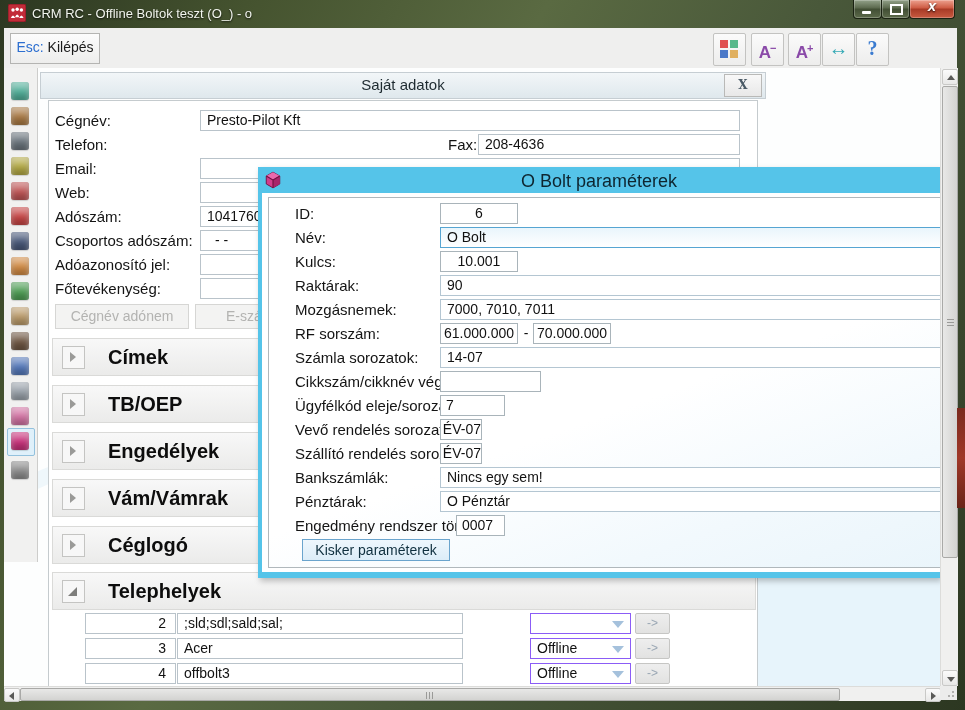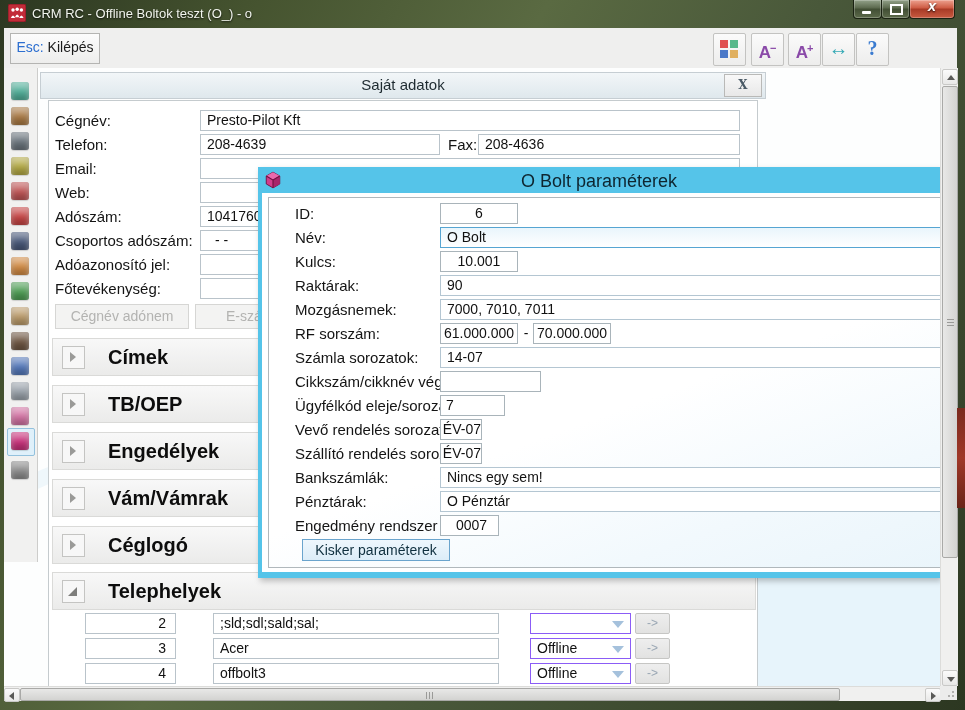--- a/index.html
+++ b/index.html
@@ -68,21 +68,21 @@
        border:1px solid #dadad8;}
   .acctgl{position:absolute;left:9px;top:7px;width:21px;height:21px;background:#f7f7f7;border:1px solid #c4c4c2;}
   .tri-r{position:absolute;left:7px;top:5px;width:0;height:0;border-left:6px solid #9a9a98;
          border-top:5px solid transparent;border-bottom:5px solid transparent;}
   .tri-exp{position:absolute;left:5px;top:6px;width:0;height:0;border-bottom:9px solid #7d7d7b;border-left:9px solid transparent;}
   .acclabel{position:absolute;left:55px;top:0;font-size:20px;font-weight:bold;color:#0d0d0d;line-height:36px;white-space:nowrap;}
 
   .trow .num{position:absolute;left:45px;width:80px;height:19px;background:#fff;border:1px solid #b9c3ca;
              font-size:14px;line-height:19px;text-align:right;padding-right:9px;color:#111;}
   .trow .nam{position:absolute;left:137px;width:278px;height:19px;background:#fff;border:1px solid #b9c3ca;
-             font-size:14px;line-height:19px;padding-left:6px;color:#111;white-space:nowrap;overflow:hidden;margin-left:36px;}
+             font-size:14px;line-height:19px;padding-left:6px;color:#111;white-space:nowrap;overflow:hidden;}
   .combo{position:absolute;left:490px;width:93px;height:19px;background:#fff;border:1px solid #8b5cf6;
          font-size:14px;line-height:19px;padding-left:6px;color:#111;}
   .combo .dtri{position:absolute;right:6px;top:7px;width:0;height:0;border-top:7px solid #a5c1dc;
                border-left:6px solid transparent;border-right:6px solid transparent;}
   .gobtn{position:absolute;left:595px;width:33px;height:19px;background:linear-gradient(#eeeeee,#e2e2e1);
          border:1px solid #c6c6c4;border-radius:2px;color:#9aa7b4;font-size:12px;text-align:center;line-height:19px;}
 
   
   .dialog{position:absolute;left:258px;top:167px;width:682px;height:411px;background:#55c4e9;overflow:hidden;
           box-shadow:2px 3px 6px rgba(0,0,0,.25);}
@@ -93,21 +93,21 @@
   .dlgpanel{position:absolute;left:6px;top:4px;width:680px;height:369px;border:1px solid #b0b8bc;
             background:linear-gradient(160deg,#ffffff 55%,#f2f9fd 80%,#eaf5fb 100%);}
   .dlabel{position:absolute;left:33px;font-size:15px;color:#141414;line-height:21px;white-space:nowrap;}
   .dinp{position:absolute;left:178px;height:19px;background:#fff;border:1px solid #a9b4ba;font-size:14px;
         line-height:19px;color:#111;white-space:nowrap;}
   .dinp.full{width:520px;border-color:#b4c6d2;padding-left:6px;}
   .dinp.small{width:76px;text-align:center;}
   .dinp.med{width:94px;padding-left:5px;}
   .dinp.w58{width:58px;padding-left:5px;}
   .dinp.w40{width:40px;text-align:right;}
-  .dinp.w42{width:42px;padding-left:15px;}
+  .dinp.w42{width:42px;padding-left:5px;margin-left:16px;}
   .dinp.focus{border:1px solid #56a5d2;background:linear-gradient(#e9f5fc,#ffffff);padding-left:6px;width:520px;}
   .dsep{position:absolute;left:259px;width:10px;text-align:center;font-size:14px;color:#111;line-height:21px;}
   .kiskerbtn{position:absolute;left:40px;top:346px;width:146px;height:20px;background:linear-gradient(#eef7fd,#dcedf8);
              border:1px solid #6aa4cd;font-size:14px;text-align:center;line-height:20px;color:#10303f;}
 
   
   .vscroll{position:absolute;left:940px;top:68px;width:17px;height:618px;background:#f0f0ef;border-left:1px solid #dcdcda;}
   .hscroll{position:absolute;left:4px;top:686px;width:936px;height:14px;background:#f0f0ef;border-top:1px solid #dcdcda;}
   .sbtn{position:absolute;background:linear-gradient(#fbfbfb,#e8e8e7);border:1px solid #c9c9c7;border-radius:2px;}
   .thumb{position:absolute;background:linear-gradient(90deg,#e8e8e7,#d3d3d1);border:1px solid #a9a9a7;border-radius:2px;}
@@ -207,21 +207,20 @@
     <div class="ownhdr">
       <div class="owntitle">Saját adatok</div>
     </div>
     <div class="ownclose">X</div>
     <div class="ownbody"></div>
 
     <div class="flabel" style="left:15px;top:38px;">Cégnév:</div>
     <div class="finput" style="left:160px;top:38px;width:520px;">Presto-Pilot Kft</div>
 
     <div class="flabel" style="left:15px;top:62px;">Telefon:</div>
-    <div class="finput" style="left:160px;top:62px;width:220px;">208-4639</div>
     <div class="flabel" style="left:408px;top:62px;">Fax:</div>
     <div class="finput" style="left:438px;top:62px;width:242px;">208-4636</div>
 
     <div class="flabel" style="left:15px;top:86px;">Email:</div>
     <div class="finput" style="left:160px;top:86px;width:520px;"></div>
 
     <div class="flabel" style="left:15px;top:110px;">Web:</div>
     <div class="finput" style="left:160px;top:110px;width:520px;"></div>
 
     <div class="flabel" style="left:15px;top:134px;">Adószám:</div>

